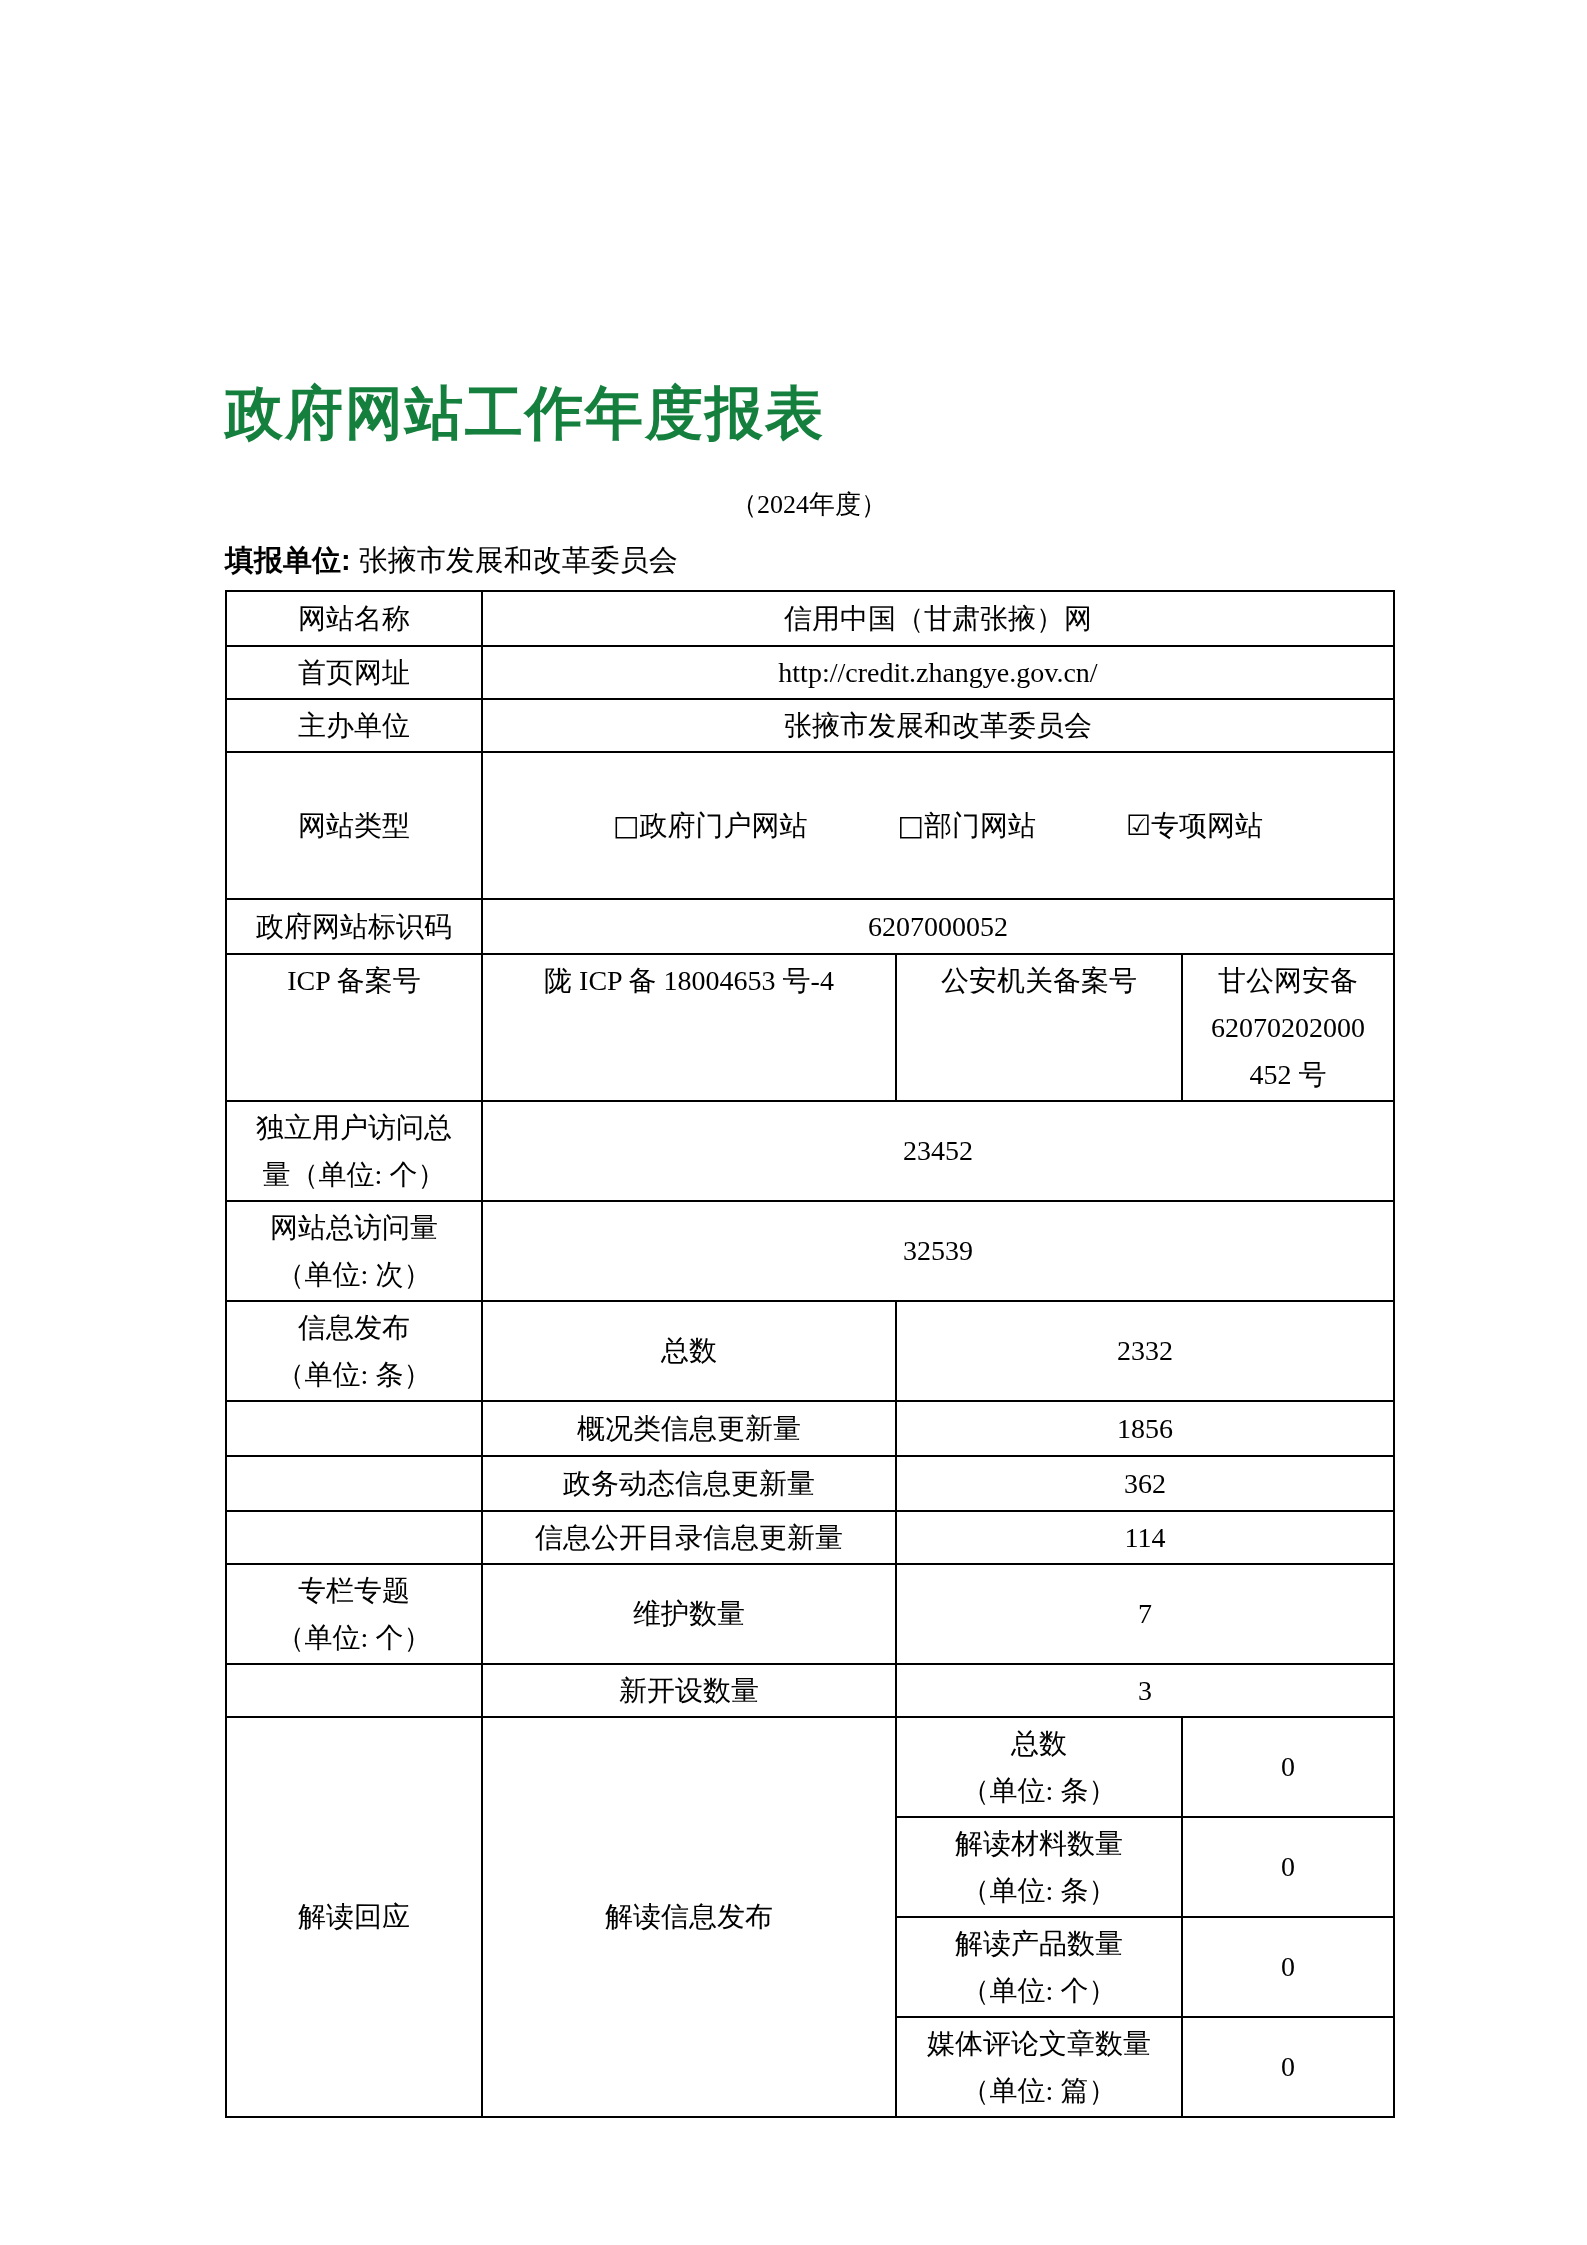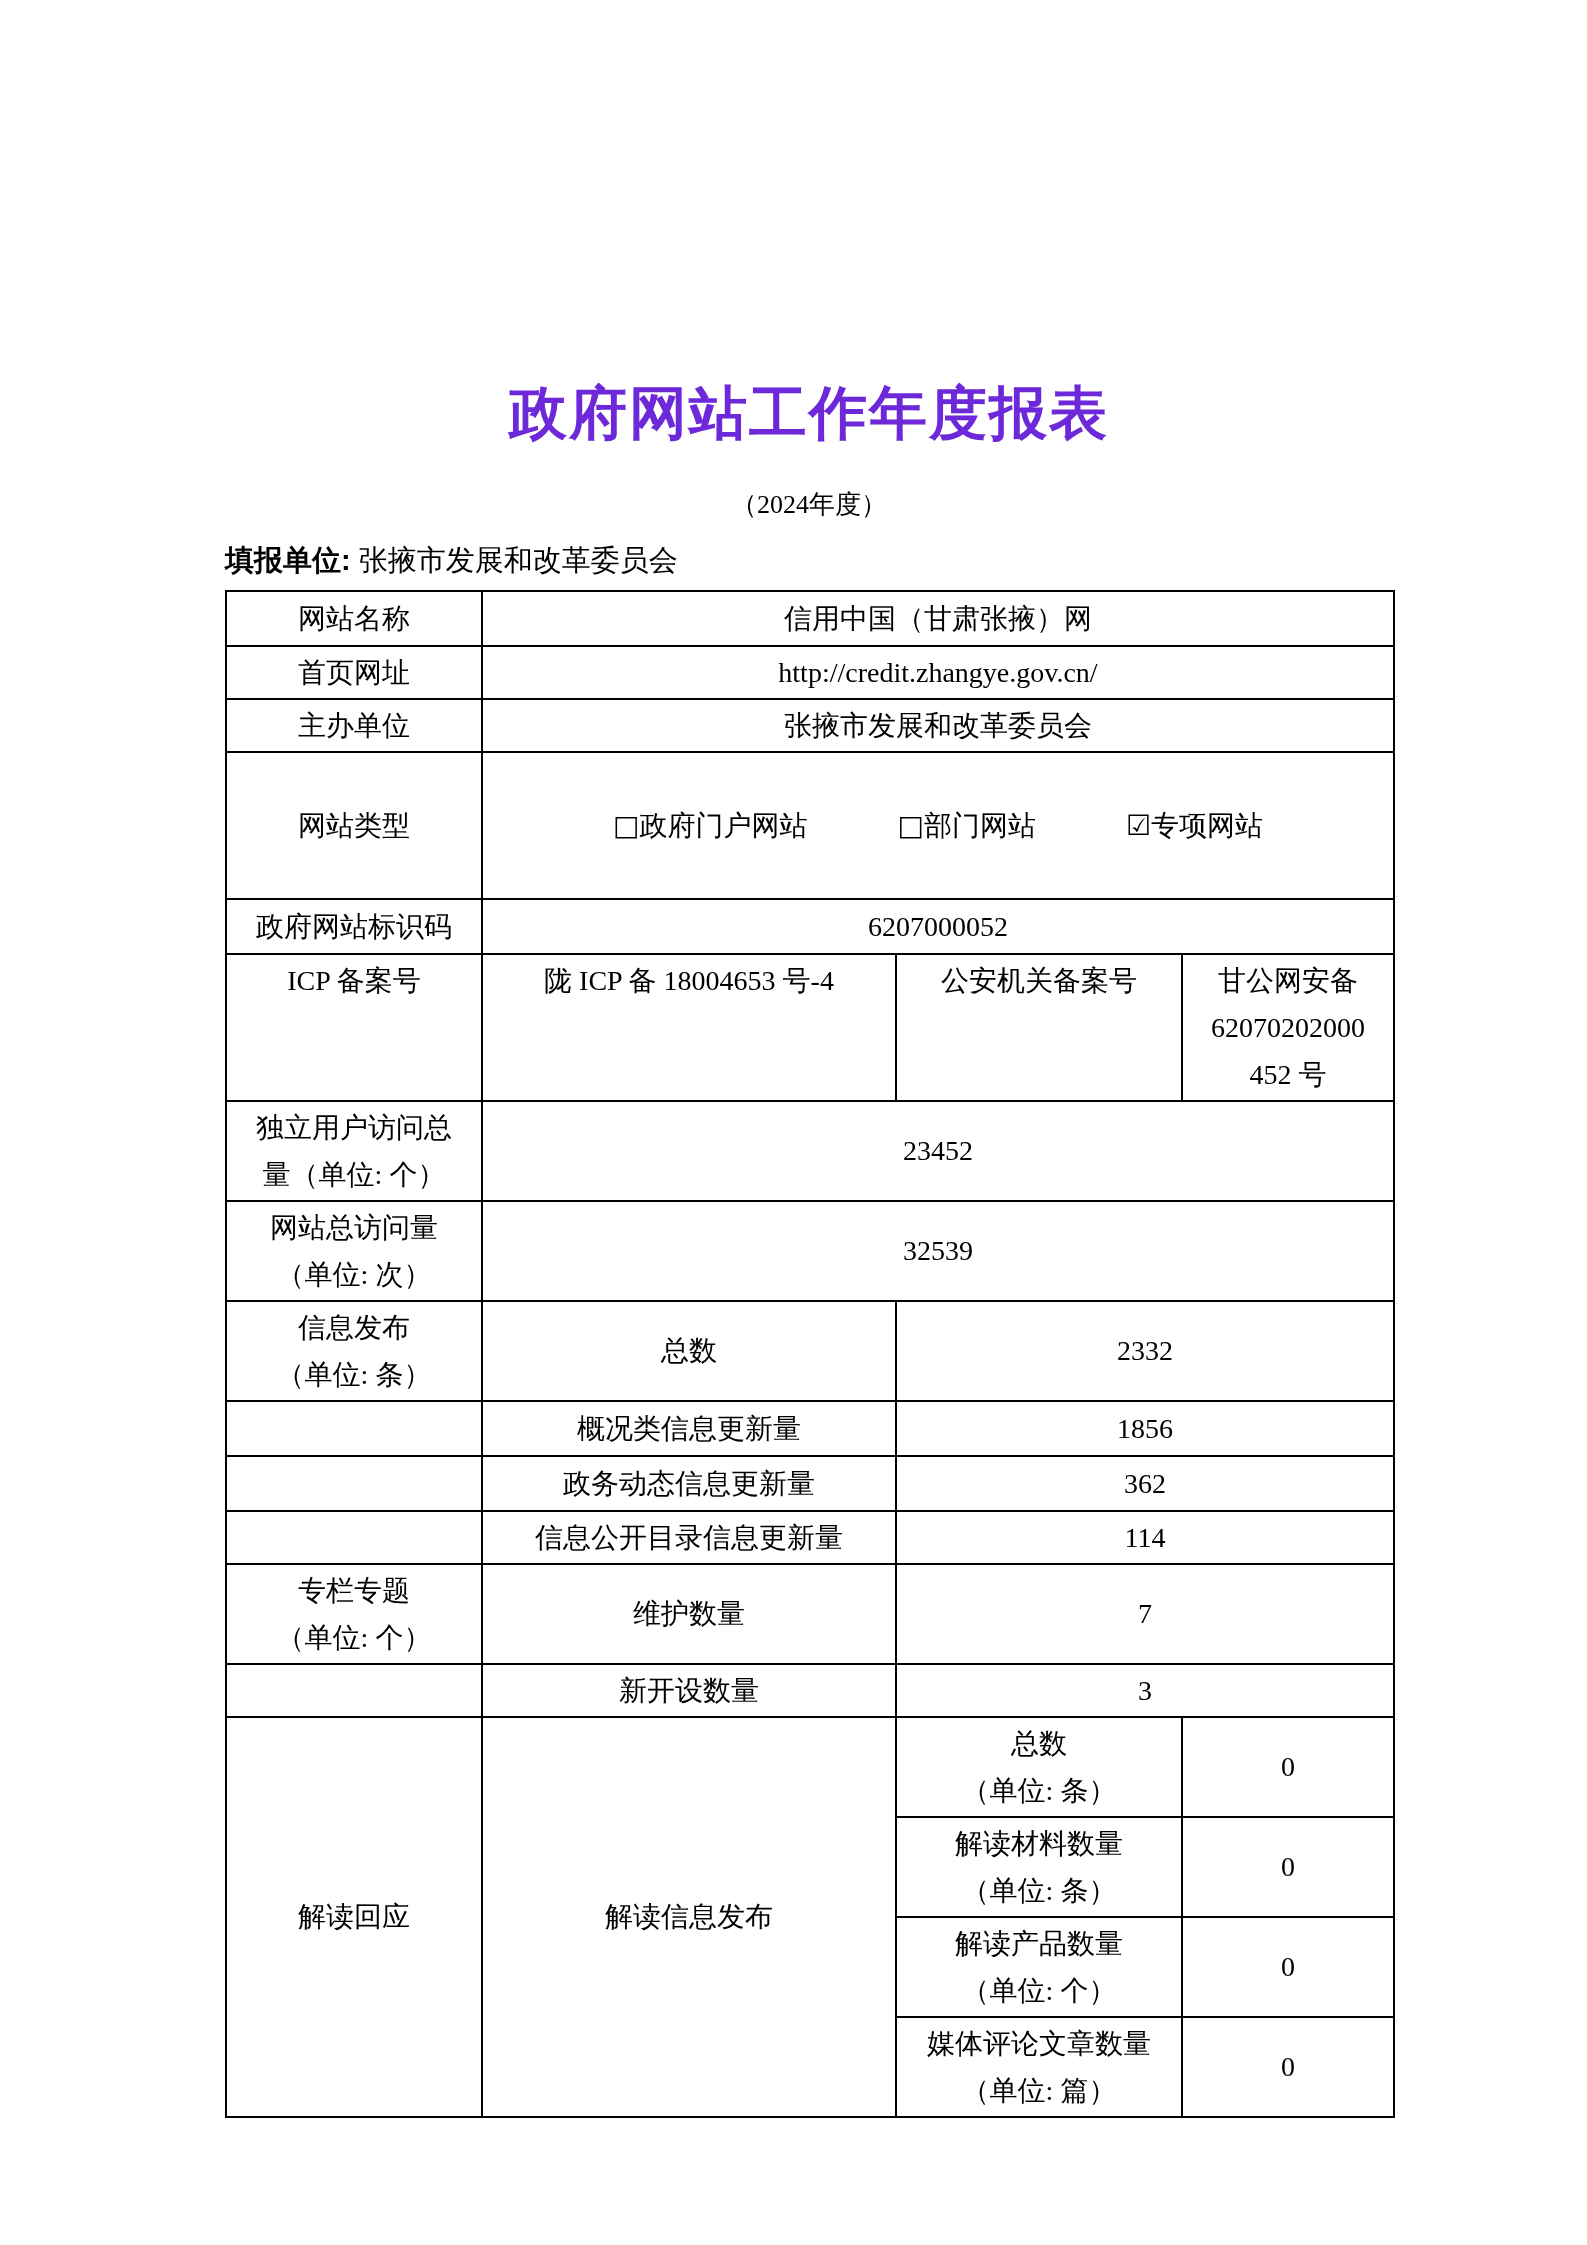--- a/index.html
+++ b/index.html
@@ -20,23 +20,23 @@
     top: 0;
     width: 1168px;
   }
   .title {
     margin: 0;
     padding-top: 380px;
     font-family: "Liberation Sans", sans-serif;
     font-weight: bold;
     font-size: 58px;
     line-height: 1.15;
-    text-align: center;
+    text-align: left;
     letter-spacing: 2px;
-    color: #6d28d9;
+    color: #15803d;
   }
   .subtitle {
     margin-top: 42px;
     font-size: 26px;
     line-height: 1.2;
     text-align: center;
     font-family: "Liberation Serif", serif;
   }
   .unit-line {
     margin-top: 22px;

